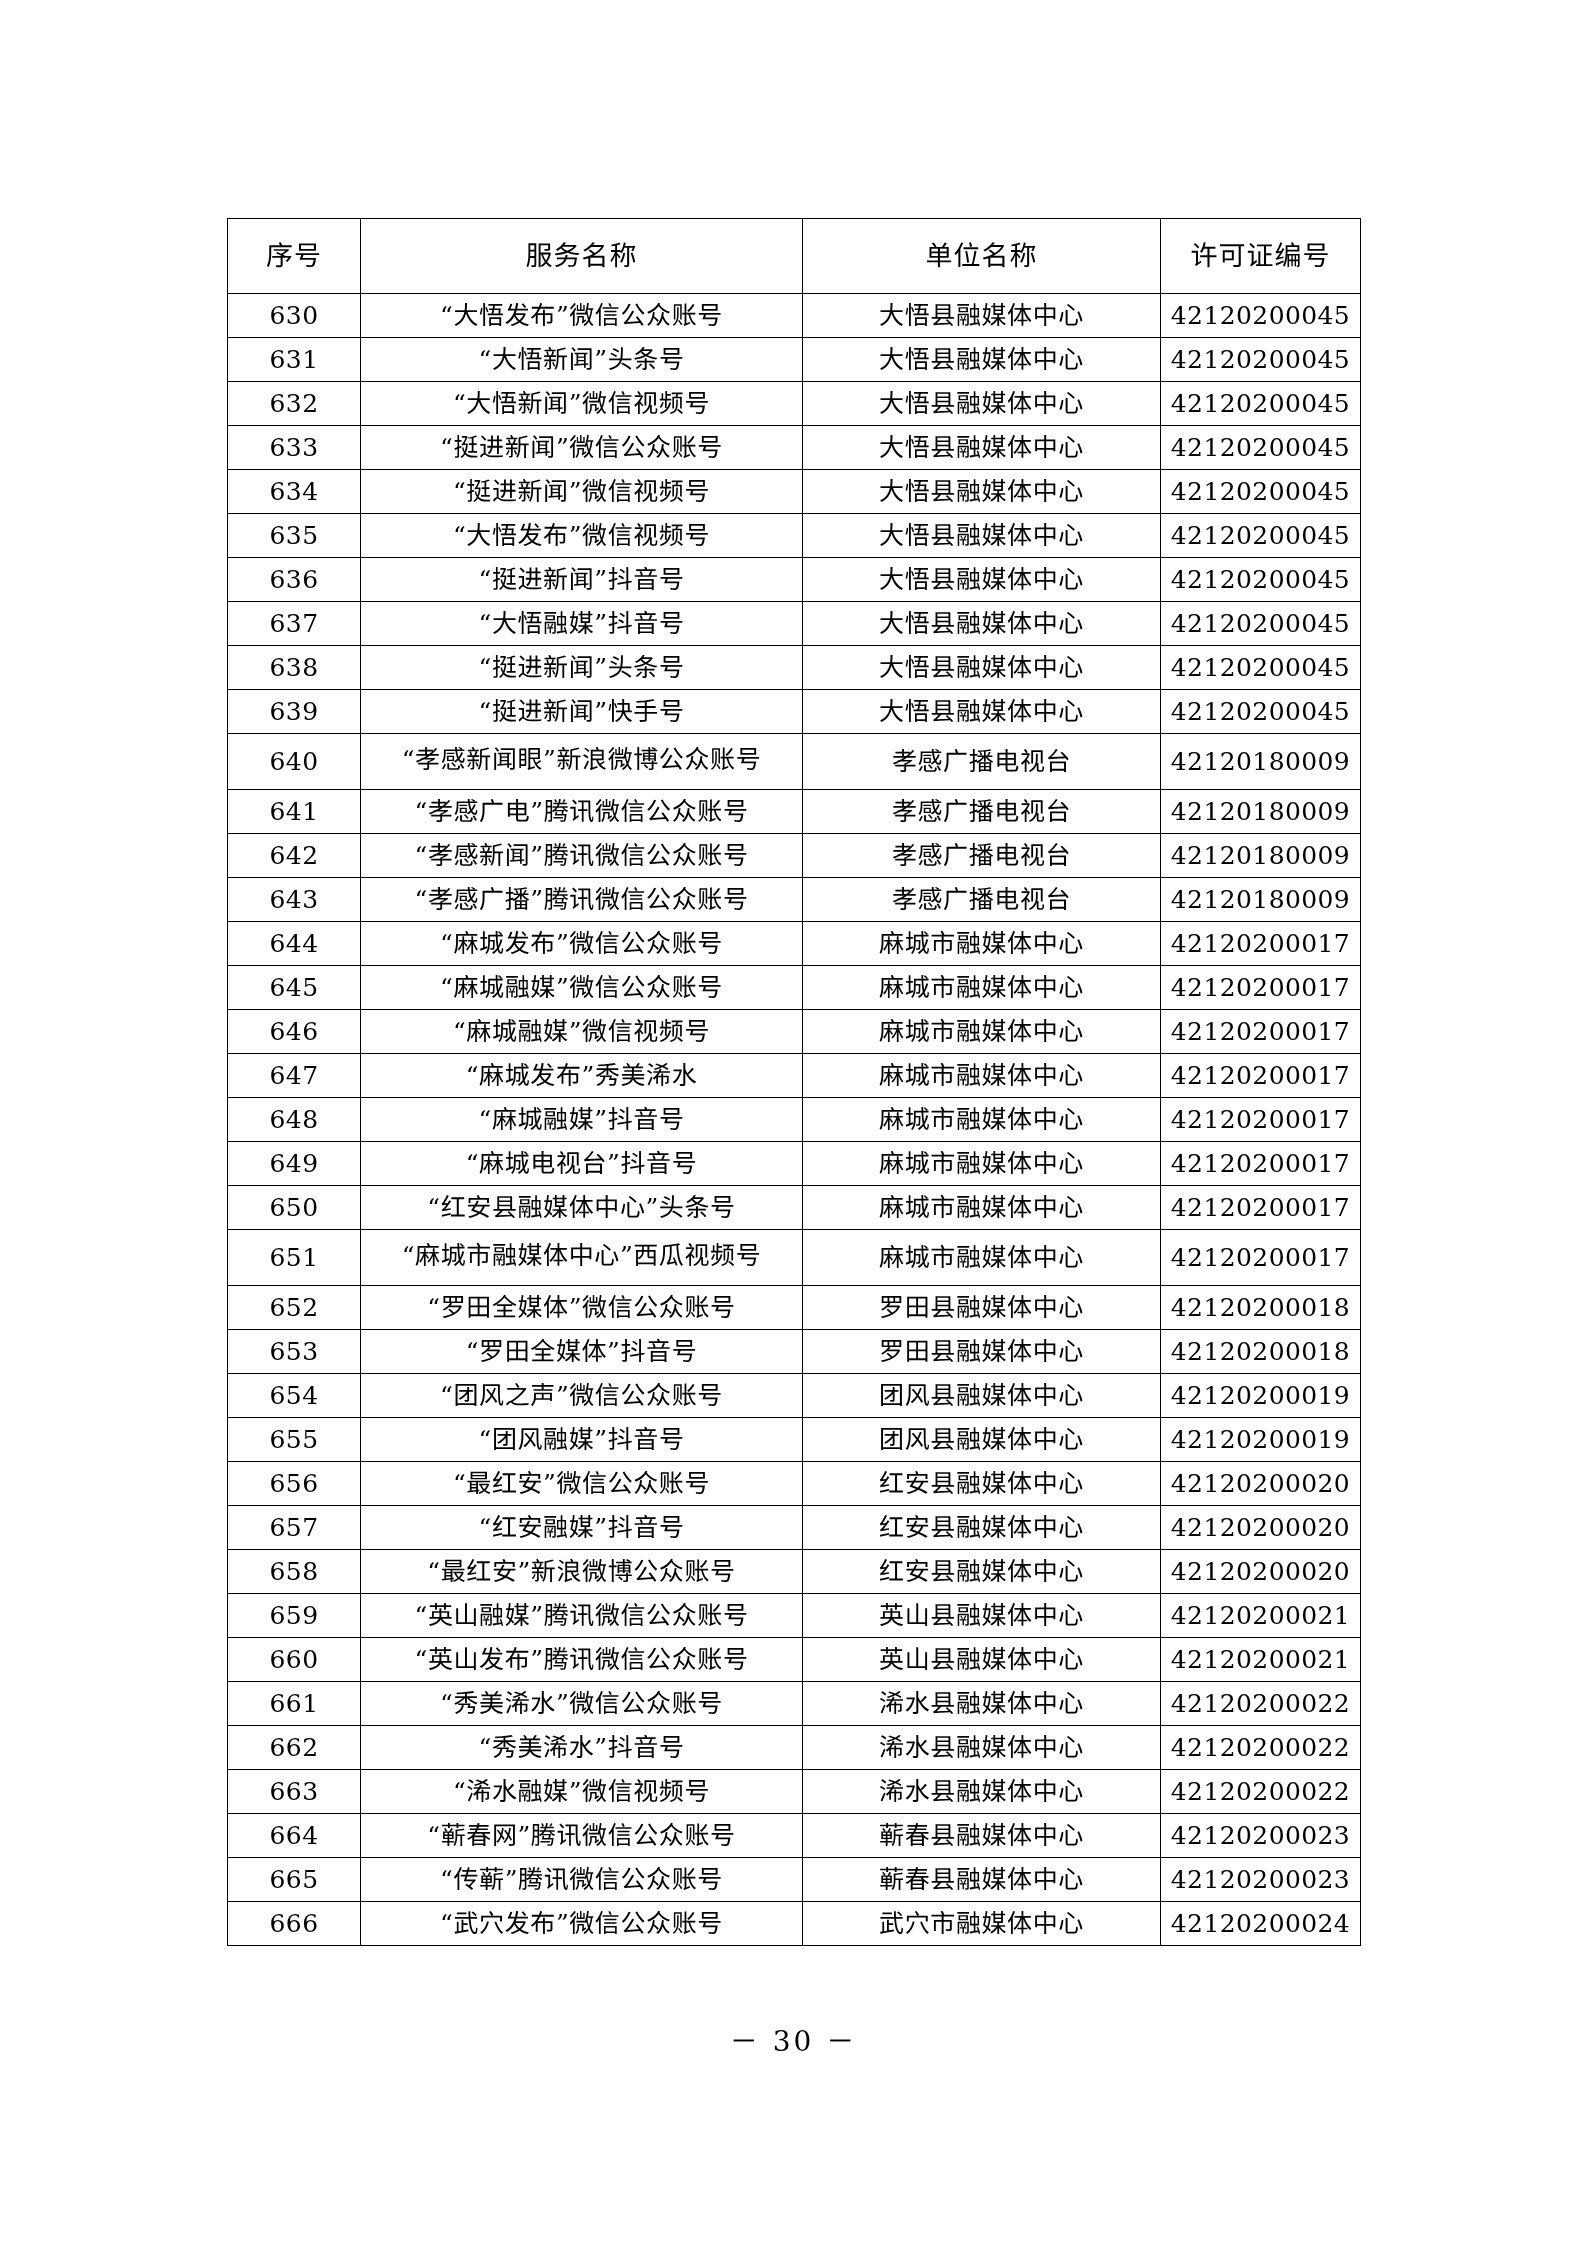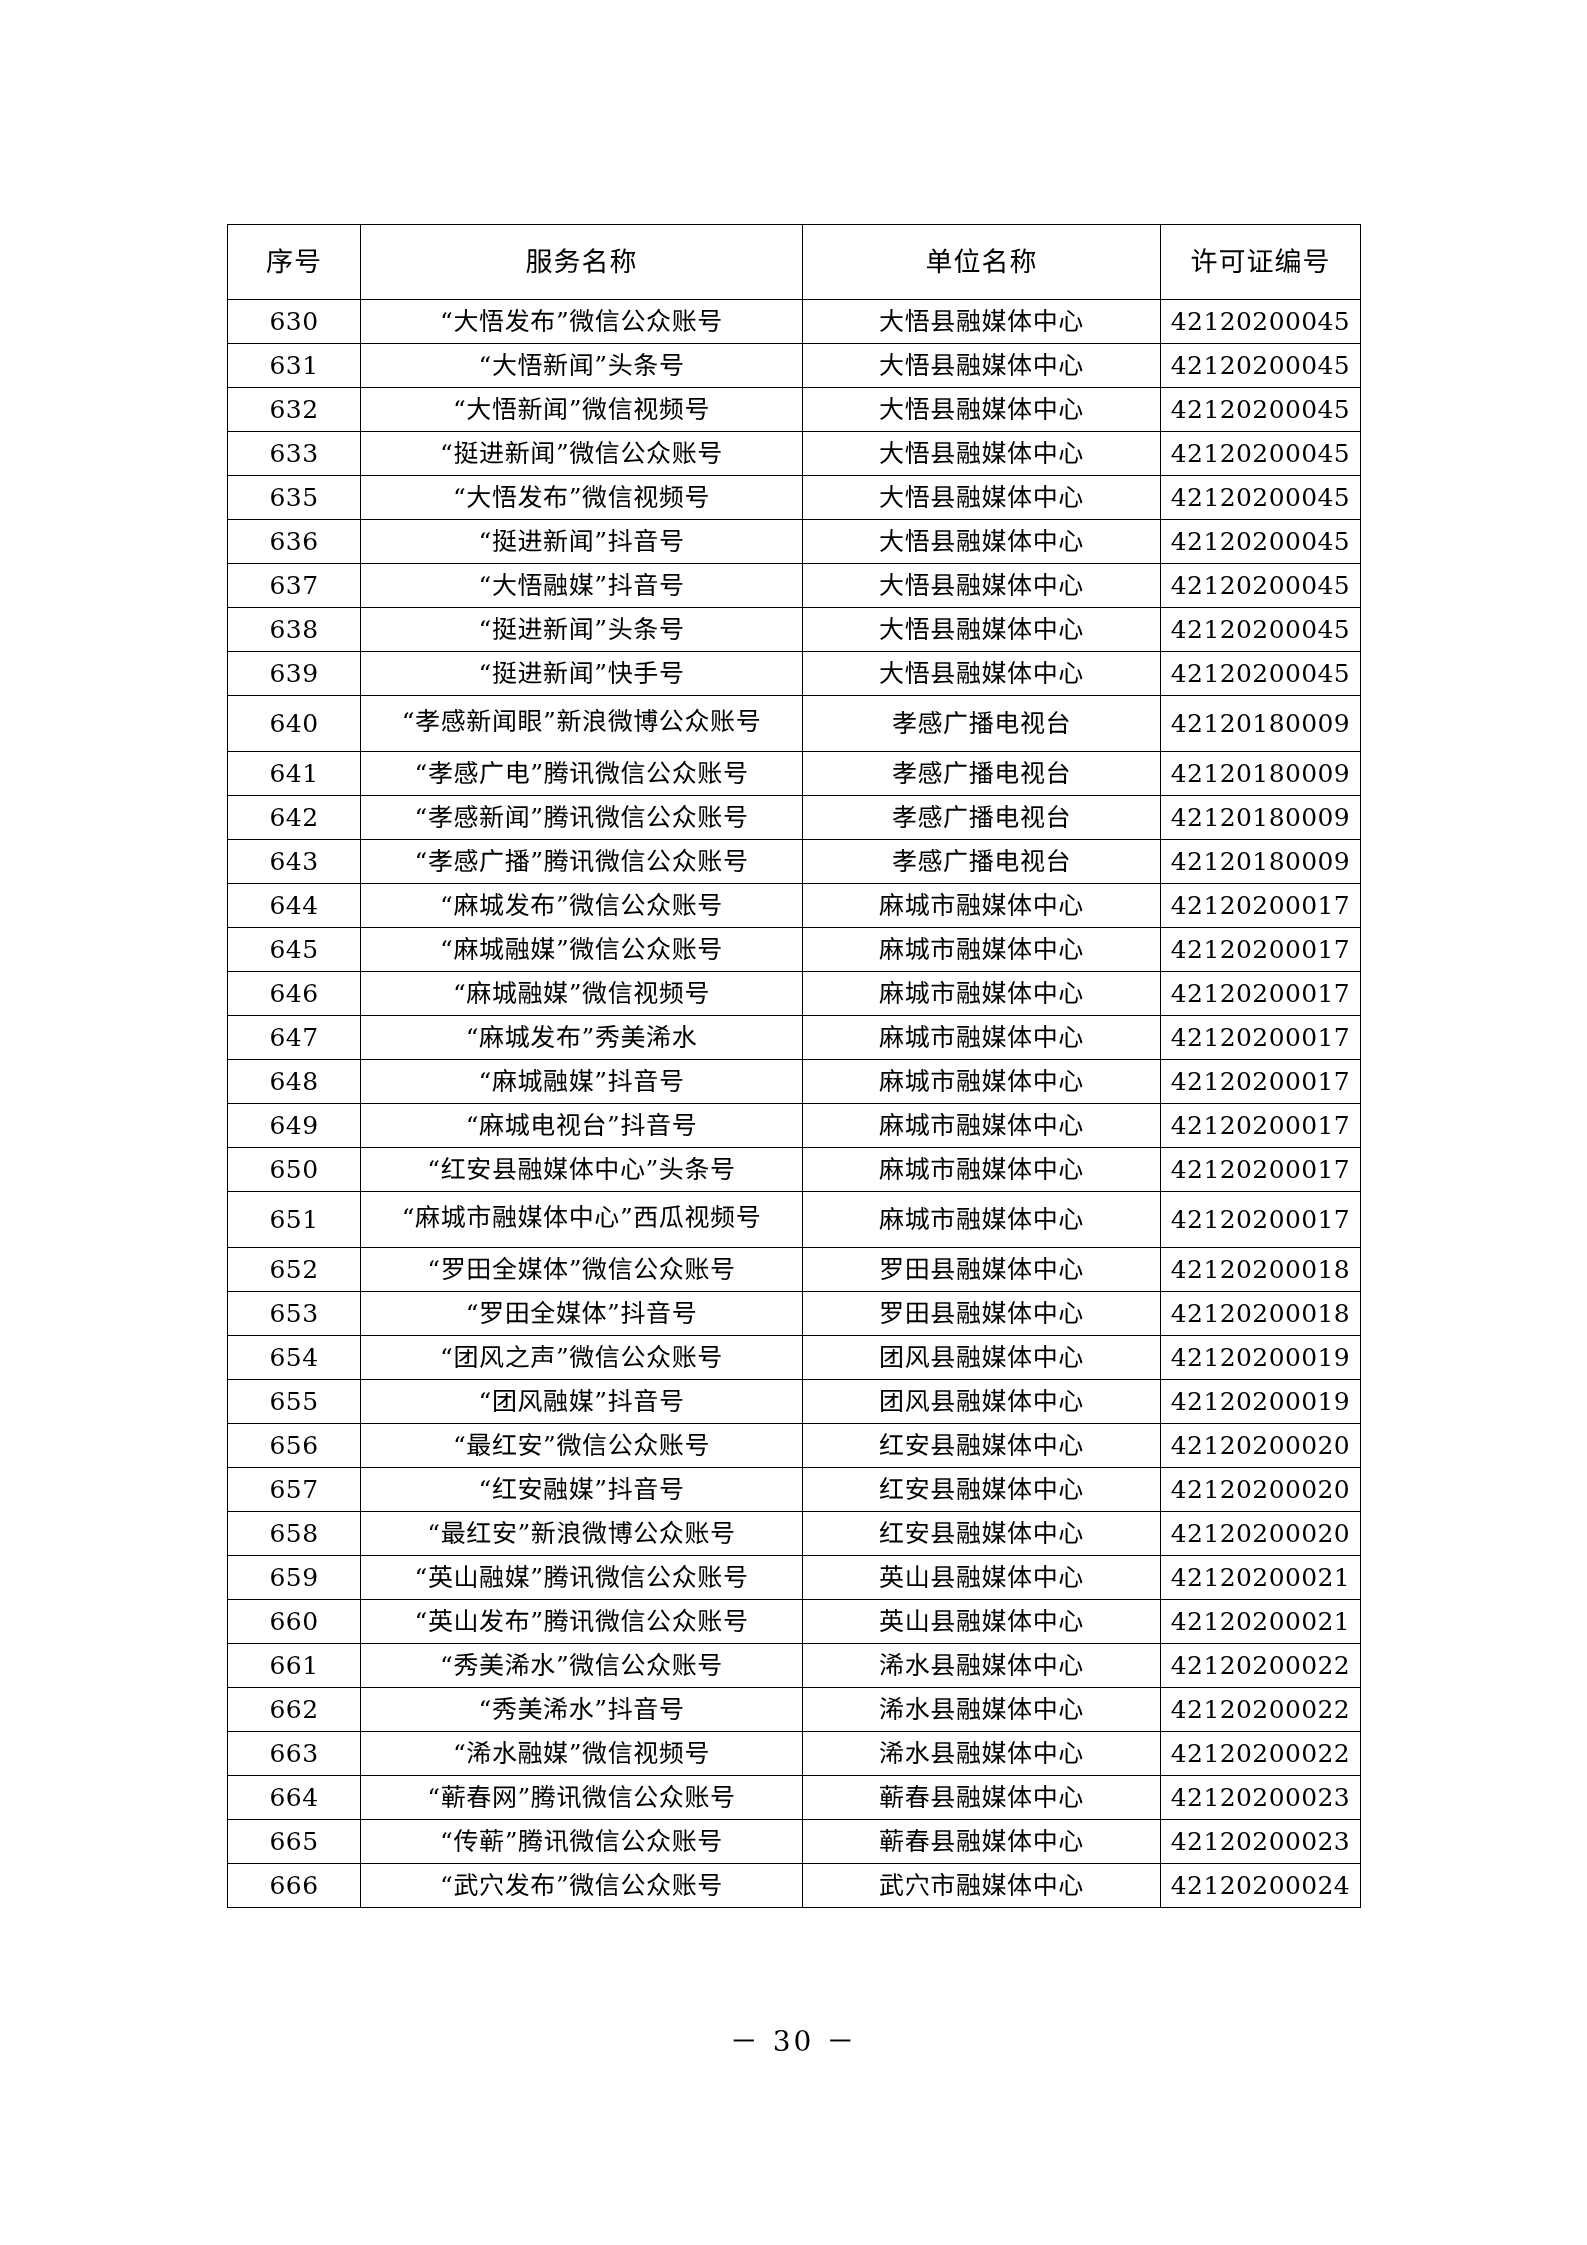--- a/index.html
+++ b/index.html
@@ -17,21 +17,21 @@
   }
   .page {
     width: 1587px;
     height: 2245px;
     box-sizing: border-box;
     padding: 218px 0 0 0;
     position: relative;
   }
   .table-wrap {
     width: 1133px;
-    margin: 6px auto;
+    margin: 0 auto;
   }
   table.listing {
     border-collapse: collapse;
     width: 100%;
     table-layout: fixed;
   }
   table.listing col.c-seq   { width: 133px; }
   table.listing col.c-name  { width: 442px; }
   table.listing col.c-org   { width: 358px; }
   table.listing col.c-lic   { width: 200px; }
@@ -119,20 +119,26 @@
             <td class="org-cell">大悟县融媒体中心</td>
             <td class="lic-cell">42120200045</td>
           </tr>
           <tr>
             <td class="seq-cell">633</td>
             <td class="name-cell">“挺进新闻”微信公众账号</td>
             <td class="org-cell">大悟县融媒体中心</td>
             <td class="lic-cell">42120200045</td>
           </tr>
           <tr>
+            <td class="seq-cell">634</td>
+            <td class="name-cell">“挺进新闻”微信视频号</td>
+            <td class="org-cell">大悟县融媒体中心</td>
+            <td class="lic-cell">42120200045</td>
+          </tr>
+          <tr>
             <td class="seq-cell">635</td>
             <td class="name-cell">“大悟发布”微信视频号</td>
             <td class="org-cell">大悟县融媒体中心</td>
             <td class="lic-cell">42120200045</td>
           </tr>
           <tr>
             <td class="seq-cell">636</td>
             <td class="name-cell">“挺进新闻”抖音号</td>
             <td class="org-cell">大悟县融媒体中心</td>
             <td class="lic-cell">42120200045</td>

